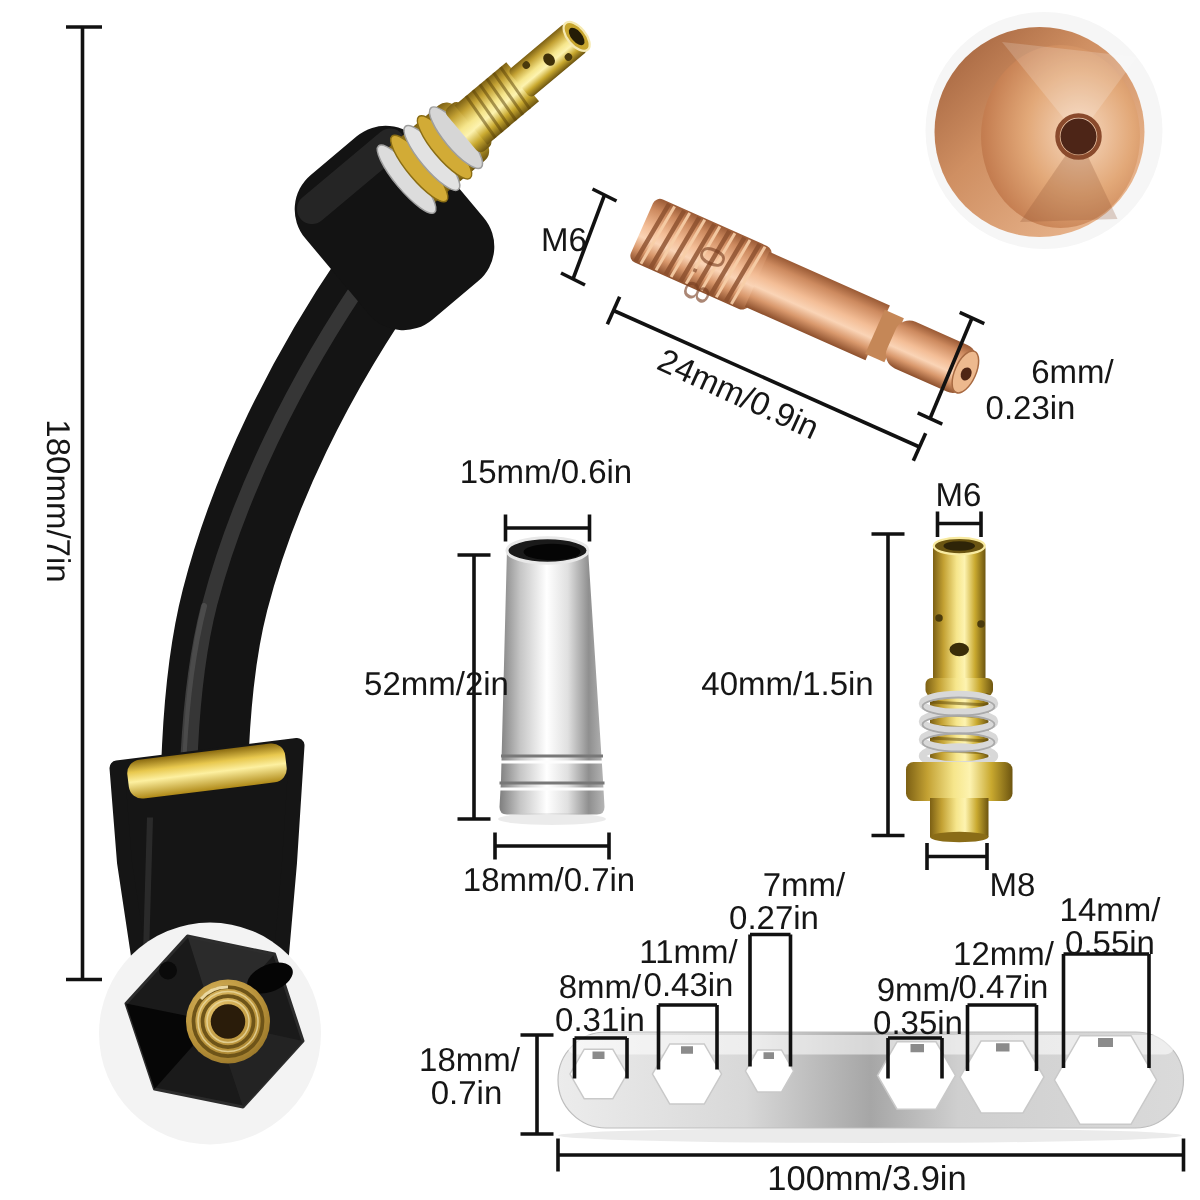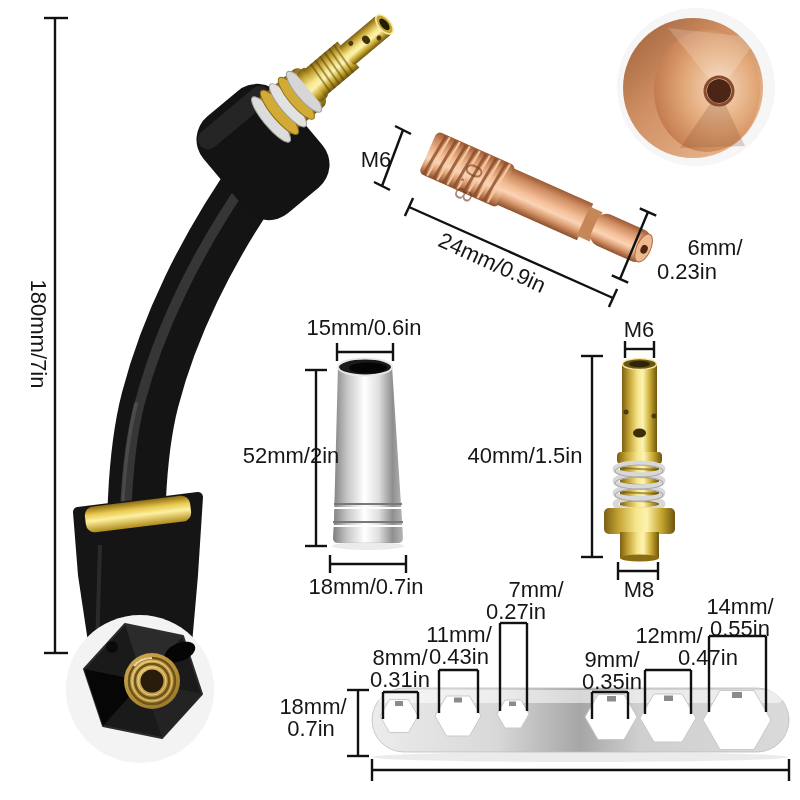--- a/index.html
+++ b/index.html
@@ -307,34 +307,35 @@
     <line x1="789" y1="759" x2="789" y2="781"></line>
   </g>
 </svg>
 
 <div class="lbl rot90" style="left:38px;top:334px">180mm/7in</div>
 <div class="lbl" style="left:376px;top:160px">M6</div>
 <div class="lbl rot24" style="left:492px;top:263px">24mm/0.9in</div>
 <div class="lbl" style="left:715px;top:248px">6mm/</div>
 <div class="lbl" style="left:687px;top:272px">0.23in</div>
 <div class="stamp" style="left:468px;top:184px">0.8</div>
-<div class="lbl" style="left:364px;top:328px">15mm/0.6in</div>
+<div class="lbl" style="left:364px;top:315px">15mm/0.6in</div>
 <div class="lbl" style="left:291px;top:456px">52mm/2in</div>
 <div class="lbl" style="left:366px;top:587px">18mm/0.7in</div>
 <div class="lbl" style="left:639px;top:330px">M6</div>
 <div class="lbl" style="left:525px;top:456px">40mm/1.5in</div>
-<div class="lbl" style="left:639px;top:590px">M8</div>
+<div class="lbl" style="left:675px;top:590px">M8</div>
 <div class="lbl" style="left:313px;top:707px">18mm/</div>
 <div class="lbl" style="left:311px;top:729px">0.7in</div>
 <div class="lbl" style="left:400px;top:658px">8mm/</div>
 <div class="lbl" style="left:400px;top:680px">0.31in</div>
 <div class="lbl" style="left:459px;top:635px">11mm/</div>
 <div class="lbl" style="left:459px;top:657px">0.43in</div>
 <div class="lbl" style="left:536px;top:590px">7mm/</div>
 <div class="lbl" style="left:516px;top:612px">0.27in</div>
 <div class="lbl" style="left:612px;top:660px">9mm/</div>
 <div class="lbl" style="left:612px;top:682px">0.35in</div>
 <div class="lbl" style="left:669px;top:636px">12mm/</div>
-<div class="lbl" style="left:708px;top:658px">0.47in</div>
+<div class="lbl" style="left:669px;top:658px">0.47in</div>
 <div class="lbl" style="left:740px;top:607px">14mm/</div>
 <div class="lbl" style="left:740px;top:629px">0.55in</div>
+<div class="lbl big" style="left:578px;top:786px">100mm/3.9in</div>
 
 </div>
 
 </body></html>

